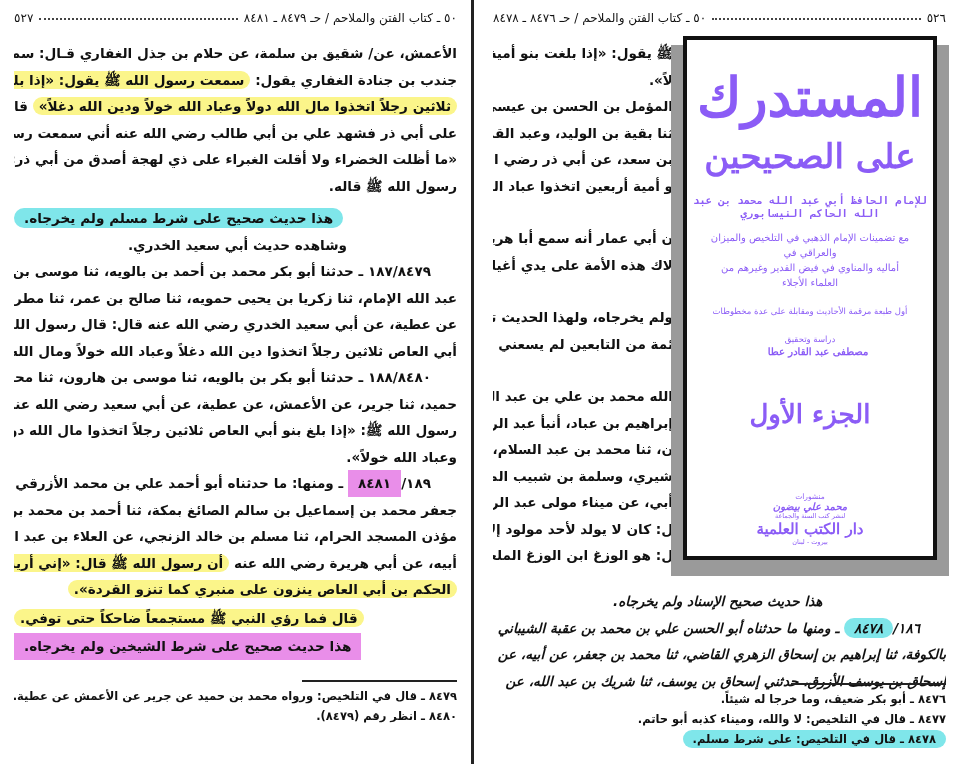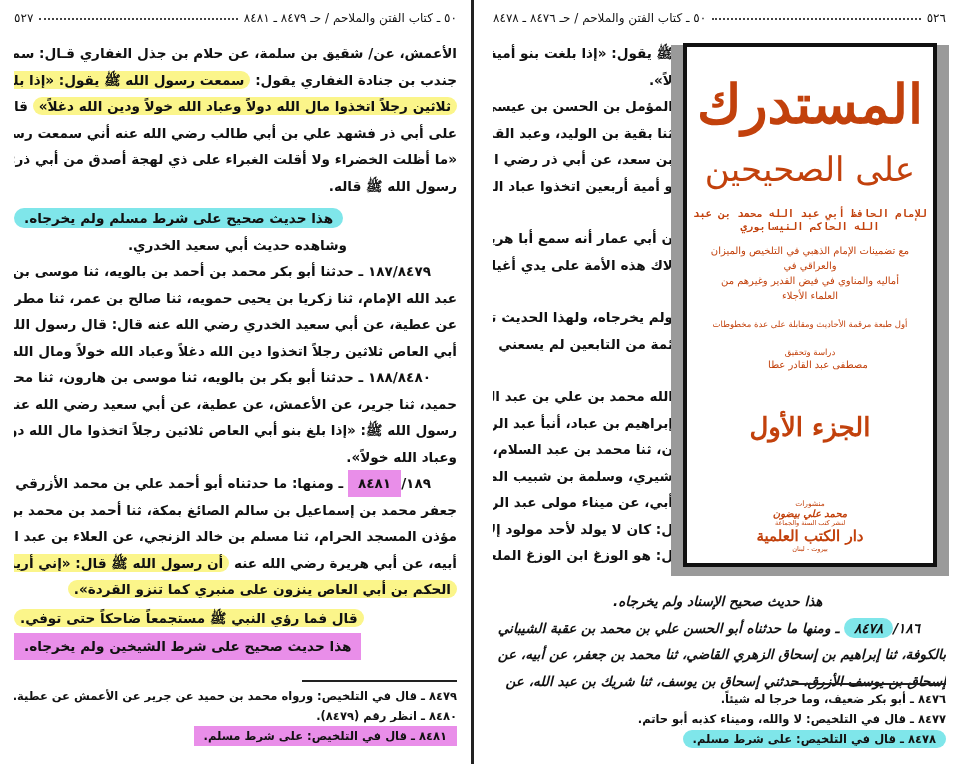--- a/index.html
+++ b/index.html
@@ -25,28 +25,28 @@
   .hl-yellow { background: #fbf58a; border-radius: 10px; padding: 1px 6px; }
   .hl-cyan { background: #7fe6ea; border-radius: 10px; padding: 2px 10px; }
   .hl-pink { background: #e98ee9; border-radius: 10px; padding: 17px 10px; }
 
   .rule { position: absolute; height: 2px; background: #222; }
 
   .footnotes { position: absolute; left: 14px; right: 14px; font-size: 11.5px; line-height: 20px; font-weight: bold; }
 
   
   .cover-shadow { position: absolute; left: 671px; top: 45px; width: 278px; height: 531px; background: #9a9a9a; }
-  .cover { position: absolute; left: 683px; top: 43px; width: 254px; height: 524px; background: #fff; border: 4px solid #111; direction: rtl; text-align: center; color: #c2410c; }
+  .cover { position: absolute; left: 683px; top: 36px; width: 254px; height: 524px; background: #fff; border: 4px solid #111; direction: rtl; text-align: center; color: #8b5cf6; }
   .cover .title-main { font-family: "DejaVu Serif", serif; font-size: 54px; font-weight: bold; line-height: 74px; margin-top: 20px; letter-spacing: -1px; }
-  .cover .title-sub { font-family: "DejaVu Serif", serif; font-size: 34px; font-weight: normal; line-height: 44px; margin-top: 6px; }
+  .cover .title-sub { font-family: "DejaVu Serif", serif; font-size: 34px; font-weight: bold; line-height: 44px; }
   .cover .author { font-family: Liberation Mono, monospace; font-size: 10.5px; font-weight: bold; margin-top: 16px; }
   .cover .notes { font-family: "DejaVu Serif", serif; font-size: 10px; line-height: 15px; margin-top: 10px; padding: 0 21px; }
   .cover .edition { font-family: "DejaVu Serif", serif; font-size: 8.5px; margin-top: 16px; }
   .cover .study { font-family: "DejaVu Serif", serif; font-size: 8.5px; margin-top: 18px; }
-  .cover .editor { font-family: "DejaVu Serif", serif; font-size: 10px; font-weight: normal; margin-top: 2px; padding-left: 16px; }
+  .cover .editor { font-family: "DejaVu Serif", serif; font-size: 10px; font-weight: bold; margin-top: 2px; padding-left: 16px; }
   .cover .volume { font-family: "DejaVu Serif", serif; font-size: 26px; font-weight: bold; margin-top: 42px; }
   .cover .publisher-block { position: absolute; bottom: 10px; left: 0; right: 0; font-family: "DejaVu Serif", serif; }
   .cover .pub-label { font-size: 7.5px; }
   .cover .pub-name { font-size: 10px; font-style: italic; font-weight: bold; }
   .cover .pub-sub { font-size: 6.5px; }
   .cover .pub-house { font-size: 15px; font-weight: bold; }
   .cover .pub-city { font-size: 6.5px; }
 </style>
 </head>
 <body>
@@ -82,21 +82,20 @@
     <span class="line"><span class="hl-yellow">الحكم بن أبي العاص ينزون على منبري كما تنزو القردة».</span></span>
     <span class="line center" style="margin-top:2px;"><span class="hl-yellow">قال فما رؤي النبي ﷺ مستجمعاً ضاحكاً حتى توفي.</span></span>
     <span class="line center" style="margin-top:2px;"><span class="hl-pink">هذا حديث صحيح على شرط الشيخين ولم يخرجاه.</span></span>
   </div>
 
   <div class="rule" style="top:680px; right:14px; width:155px;"></div>
 
   <div class="footnotes" style="top:686px;">
     <span class="line">٨٤٧٩ ـ قال في التلخيص: ورواه محمد بن حميد عن جرير عن الأعمش عن عطية.</span>
     <span class="line">٨٤٨٠ ـ انظر رقم (٨٤٧٩).</span>
-    <span class="line"><span class="hl-pink">٨٤٨١ ـ قال في التلخيص: على شرط مسلم.</span></span>
   </div>
 </div>
 
 <div class="page page-right">
   <div class="running-head">
     <span>٥٢٦</span>
     <span class="dots"></span>
     <span>٥٠ ـ كتاب الفتن والملاحم / حـ ٨٤٧٦ ـ ٨٤٧٨</span>
   </div>
 

